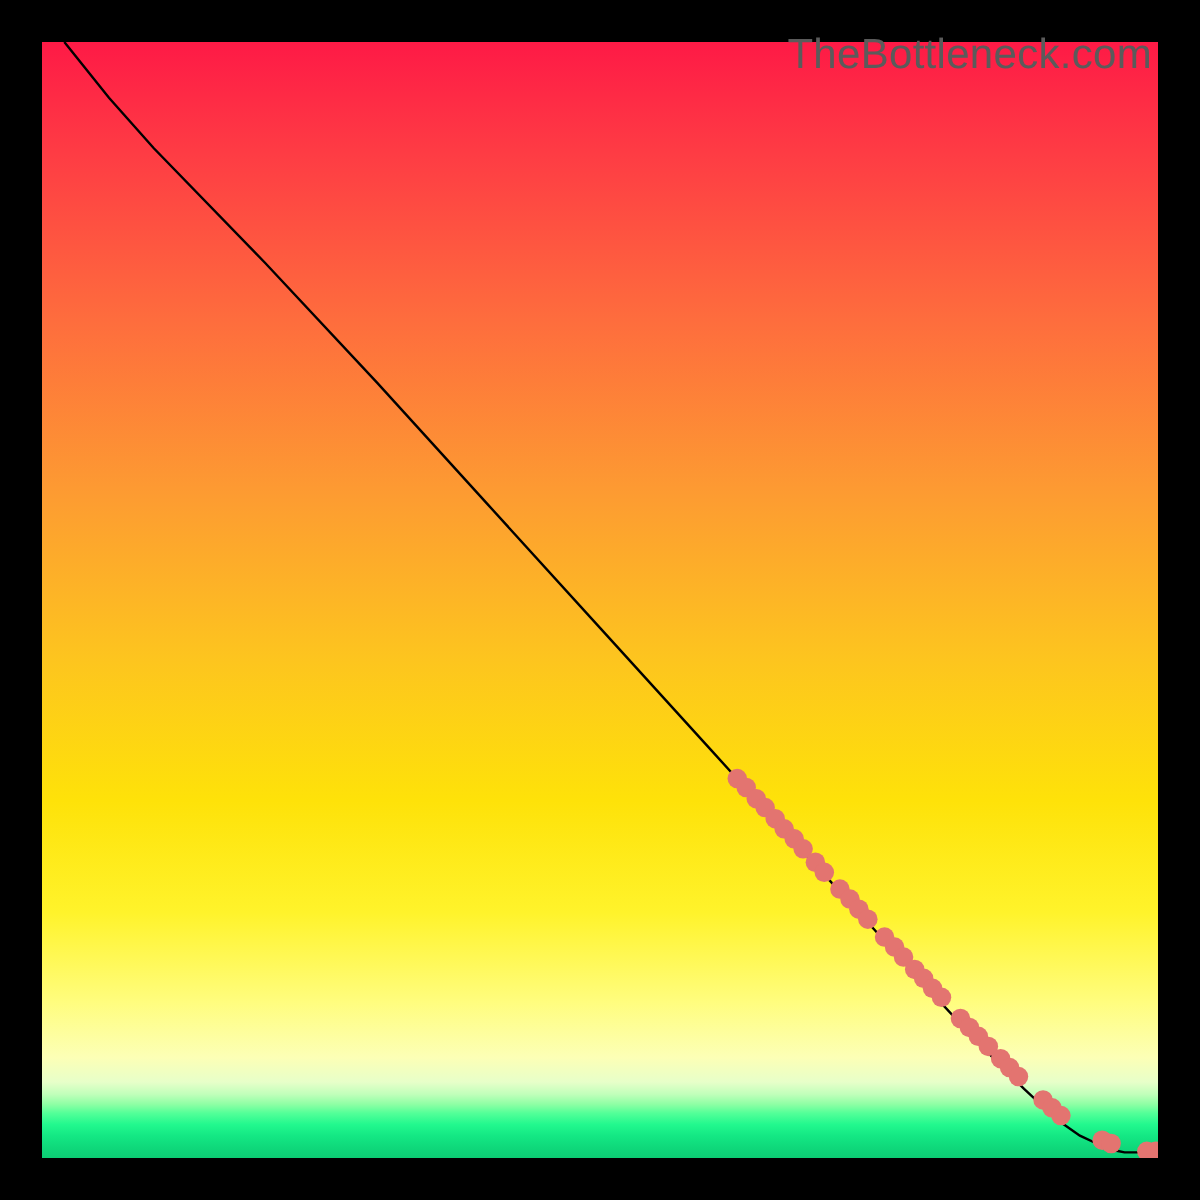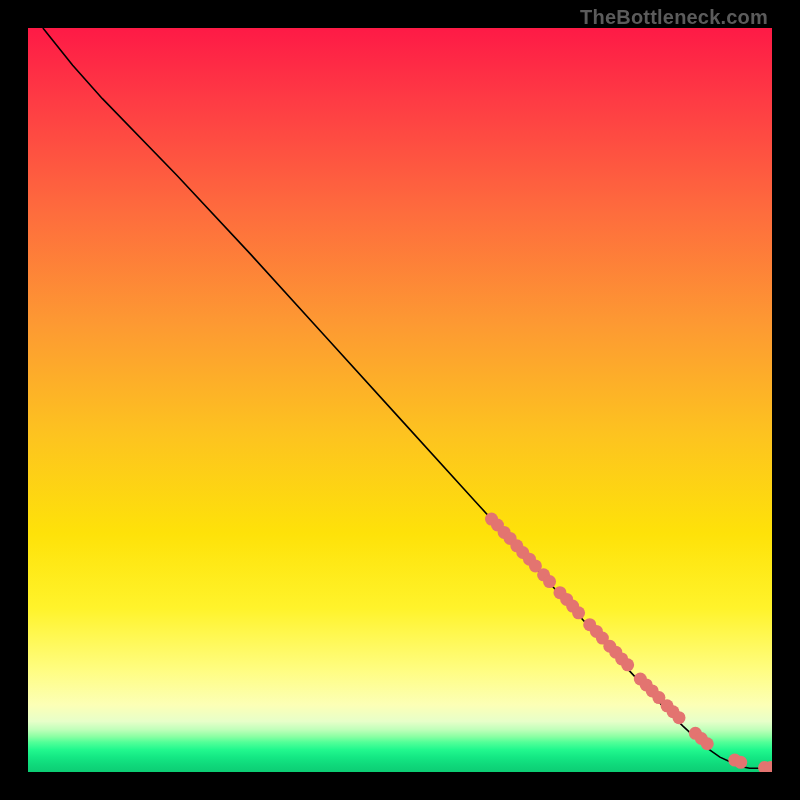--- a/index.html
+++ b/index.html
@@ -43,25 +43,25 @@
       #8dffa4 95.2%,
       #52ff98 96%,
       #22f88e 97%,
       #14e884 98%,
       #0fd97b 99%,
       #0ccd74 100%
     );
   }
   .attribution {
     position: absolute;
-    top: 6px;
+    top: 20px;
     right: 32px;
     color: #5b5b5b;
-    font-size: 20px;
-    font-weight: 700;
+    font-size: 28px;
+    font-weight: 400;
     letter-spacing: 0.2px;
     user-select: none;
   }
   svg.overlay {
     position: absolute;
     top: 0;
     left: 0;
     width: 744px;
     height: 744px;
     overflow: visible;

